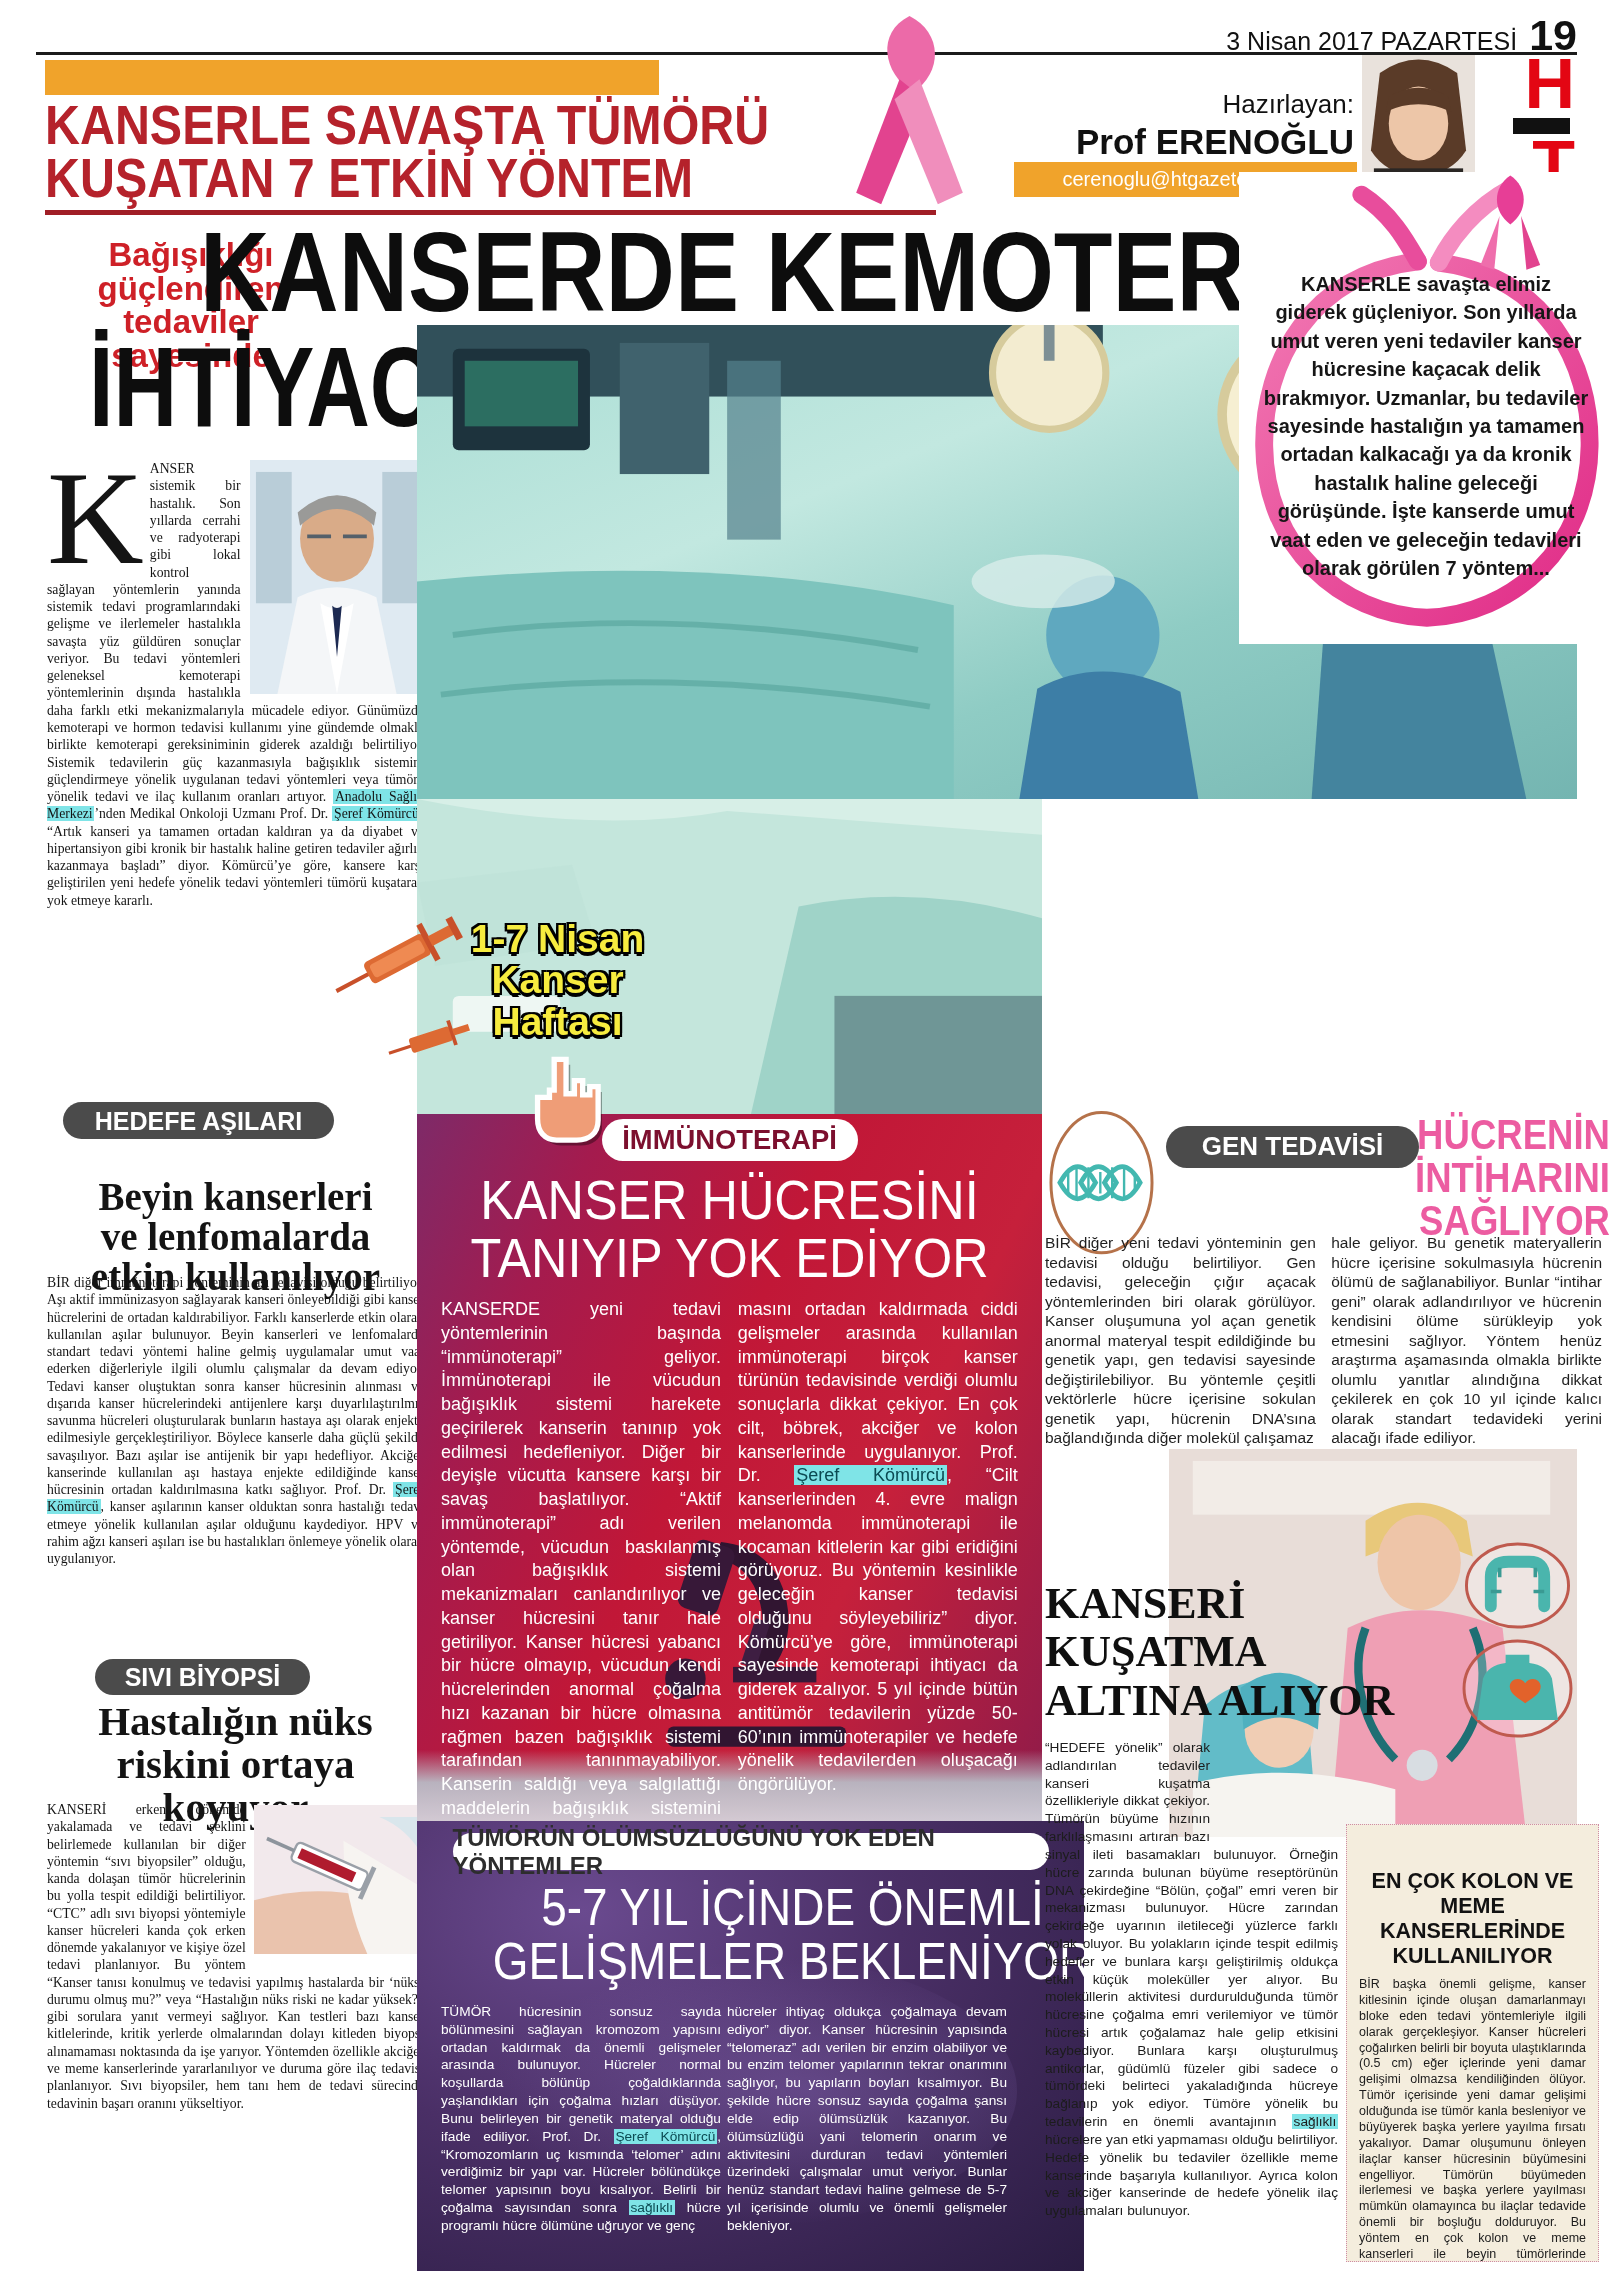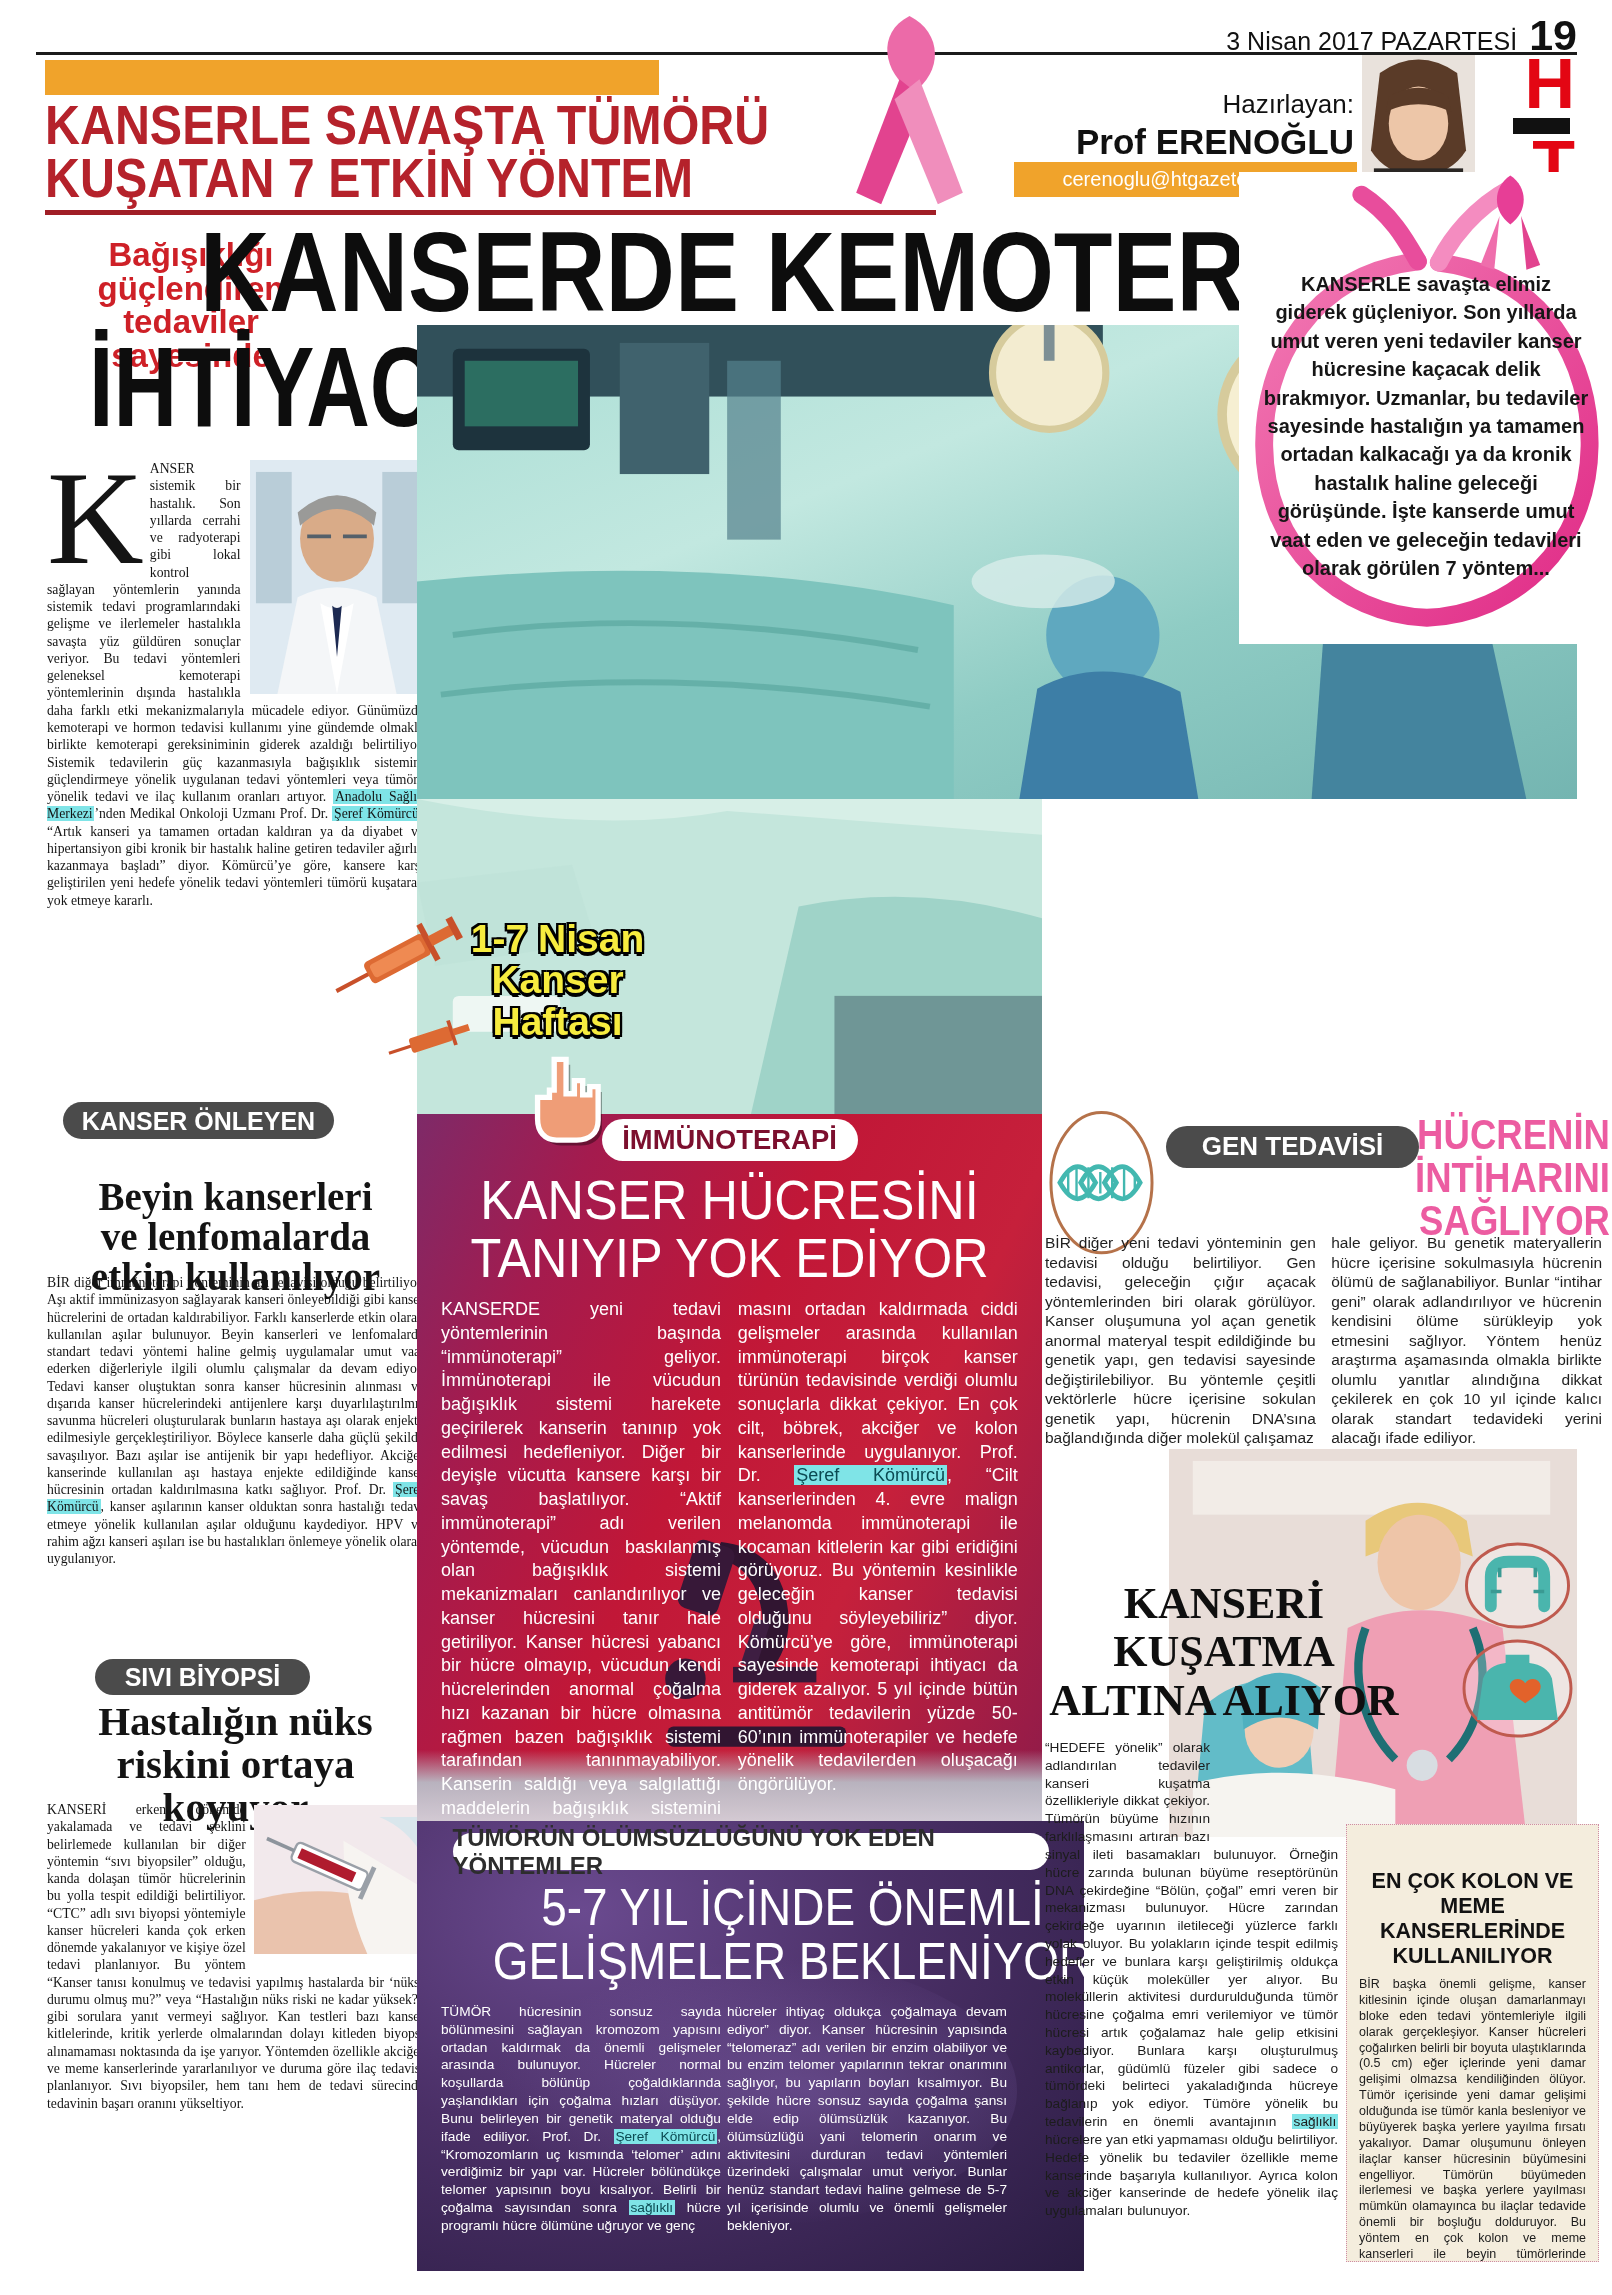--- a/index.html
+++ b/index.html
@@ -1,19 +1,19 @@
 <!DOCTYPE html>
 <html style="font-size:9.5px"><head>
 <meta charset="utf-8">
 <style>
   html,body{margin:0;padding:0;background:#888;}
   #page{position:relative;width:1613px;height:2295px;background:#ffffff;overflow:hidden;
         font-family:"Liberation Serif", serif;color:#141414;}
   .abs{position:absolute;}
-  .serif{font-family:"Liberation Serif", serif;text-align:center;}
+  .serif{font-family:"Liberation Serif", serif;}
   .just{text-align:justify;}
   .badge{background:#4B4B4B;color:#fff;font-family:"Liberation Sans",sans-serif;font-weight:bold;
          display:flex;align-items:center;justify-content:center;text-align:center;border-radius:596px;line-height:1.12;}
   .hl{background:#7FE4E7;padding:0 1.8px;}
   
   .date-row{right:36px;top:10.7px;font-family:"Liberation Sans",sans-serif;display:flex;align-items:baseline;}
   .date-txt{font-size:25px;color:#111;}
   .page-no{font-size:43px;font-weight:bold;color:#111;margin-left:12px;}
   .top-rule{left:36px;top:52px;width:1541px;height:3px;background:#1b1b1b;}
   .kicker-bar{left:45px;top:60px;width:614px;height:35px;background:#F0A32B;}
@@ -265,21 +265,21 @@
           <ellipse cx="146" cy="132" rx="62" ry="72" fill="#d9ab88"></ellipse>
           <path d="M84 110 Q146 54 208 110 L212 88 Q146 30 80 88 Z" fill="#9a9a98"></path>
           <path d="M96 128 h40 M156 128 h40" stroke="#55606a" stroke-width="6" fill="none"></path>
         </svg>
       </div>
     </div>
     <span class="drop-cap">K</span>
     <span><span>ANSER sistemik bir hastalık. Son yıllarda cerrahi ve radyoterapi gibi lokal kontrol sağlayan yöntemlerin yanında sistemik tedavi programlarındaki gelişme ve ilerlemeler hastalıkla savaşta yüz güldüren sonuçlar veriyor. Bu tedavi yöntemleri geleneksel kemoterapi yöntemlerinin dışında hastalıkla daha farklı etki mekanizmalarıyla mücadele ediyor. Günümüzde kemoterapi ve hormon tedavisi kullanımı yine gündemde olmakla birlikte kemoterapi gereksiniminin giderek azaldığı belirtiliyor. Sistemik tedavilerin güç kazanmasıyla bağışıklık sistemini güçlendirmeye yönelik uygulanan tedavi yöntemleri veya tümöre yönelik tedavi ve ilaç kullanım oranları artıyor. </span><span class="hl">Anadolu Sağlık Merkezi</span><span>’nden Medikal Onkoloji Uzmanı Prof. Dr. </span><span class="hl">Şeref Kömürcü</span><span>, “Artık kanseri ya tamamen ortadan kaldıran ya da diyabet ve hipertansiyon gibi kronik bir hastalık haline getiren tedaviler ağırlık kazanmaya başladı” diyor. Kömürcü’ye göre, kansere karşı geliştirilen yeni hedefe yönelik tedavi yöntemleri tümörü kuşatarak yok etmeye kararlı.</span></span>
   </div>
 
-  <div class="abs badge badge-vaccines">KANSER ÖNLEYEN</div>
+  <div class="abs badge badge-vaccines">HEDEFE AŞILARI</div>
   <div class="abs serif title-vaccines">Beyin kanserleri<br>ve lenfomalarda<br>etkin kullanılıyor</div>
   <div class="abs body-vaccines just"><span>BİR diğer immünoterapi yönteminin aşı tedavisi olduğu belirtiliyor. Aşı aktif immünizasyon sağlayarak kanseri önleyebildiği gibi kanser hücrelerini de ortadan kaldırabiliyor. Farklı kanserlerde etkin olarak kullanılan aşılar bulunuyor. Beyin kanserleri ve lenfomalarda standart tedavi yöntemi haline gelmiş uygulamalar umut vaat ederken diğerleriyle ilgili olumlu çalışmalar da devam ediyor. Tedavi kanser oluştuktan sonra kanser hücresinin alınması ve dışarıda kanser hücrelerindeki antijenlere karşı duyarlılaştırılmış savunma hücreleri oluşturularak bunların hastaya aşı olarak enjekte edilmesiyle gerçekleştiriliyor. Böylece kanserle daha güçlü şekilde savaşılıyor. Bazı aşılar ise antijenik bir yapı hedefliyor. Akciğer kanserinde kullanılan aşı hastaya enjekte edildiğinde kanser hücresinin ortadan kaldırılmasına katkı sağlıyor. Prof. Dr. </span><span class="hl">Şeref Kömürcü</span><span>, kanser aşılarının kanser olduktan sonra hastalığı tedavi etmeye yönelik kullanılan aşılar olduğunu kaydediyor. HPV ve rahim ağzı kanseri aşıları ise bu hastalıkları önlemeye yönelik olarak uygulanıyor.</span></div>
 
   <div class="abs badge badge-biopsy">SIVI BİYOPSİ</div>
   <div class="abs serif title-biopsy">Hastalığın nüks<br>riskini ortaya koyuyor</div>
   <div class="abs body-biopsy just">
     <span class="blood-fig">
       <svg width="170" height="149" viewBox="0 0 285 250" preserveAspectRatio="none">
         <rect width="285" height="250" fill="#f2e9ec"></rect>
         <path d="M0 160 Q140 120 285 185 L285 250 L0 250 Z" fill="#eac3ad"></path>

